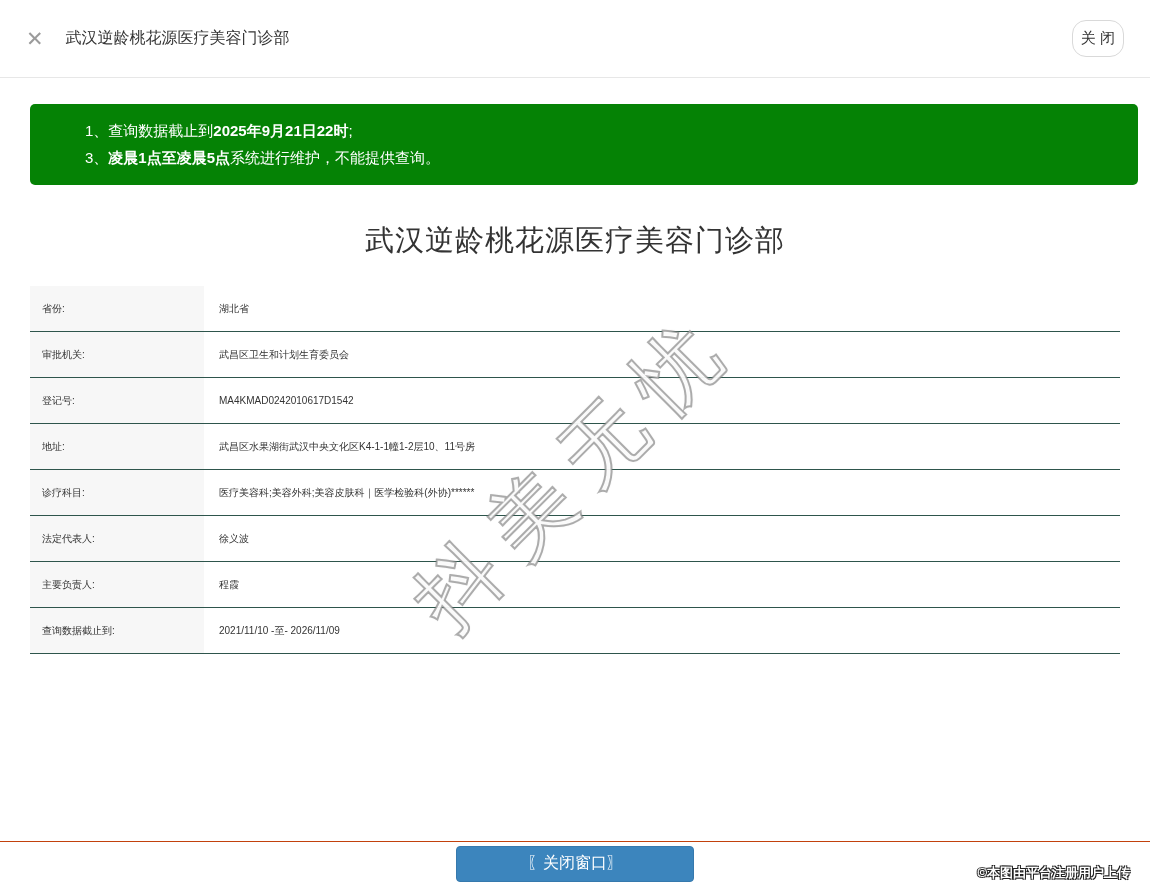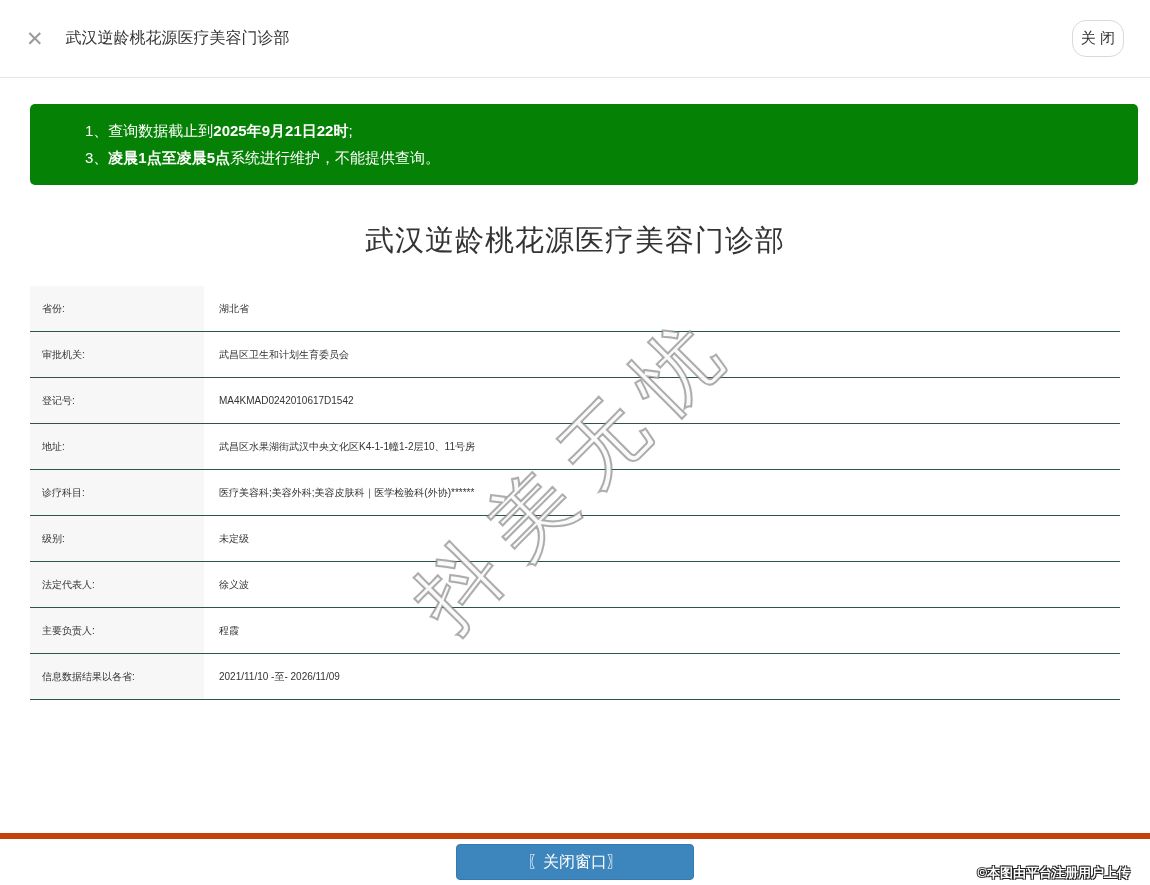--- a/index.html
+++ b/index.html
@@ -96,22 +96,22 @@
     -webkit-text-stroke: 2px rgba(125,125,125,0.6);
     text-shadow: 0 0 2px rgba(120,120,120,0.45);
     pointer-events: none;
     z-index: 5;
   }
 
   
   .modal-footer {
     position: absolute;
     left: 0; right: 0; bottom: 0;
-    height: 52px;
-    border-top: 6px solid #c2410c;
+    height: 44px;
+    border-top: 1px solid #c2410c;
     background: #fff;
     display: flex; align-items: center; justify-content: center;
   }
   .close-window-btn {
     width: 238px; height: 36px;
     background: #3c85bd;
     border: 1px solid #3679ad;
     border-radius: 4px;
     color: #fff;
     font-size: 16px;
@@ -166,33 +166,29 @@
       </div>
       <div class="info-row">
         <div class="info-label">地址:</div>
         <div class="info-value">武昌区水果湖街武汉中央文化区K4-1-1幢1-2层10、11号房</div>
       </div>
       <div class="info-row">
         <div class="info-label">诊疗科目:</div>
         <div class="info-value">医疗美容科;美容外科;美容皮肤科｜医学检验科(外协)******</div>
       </div>
       <div class="info-row">
-        <div class="info-label">级别:</div>
-        <div class="info-value">未定级</div>
-      </div>
-      <div class="info-row">
         <div class="info-label">法定代表人:</div>
         <div class="info-value">徐义波</div>
       </div>
       <div class="info-row">
         <div class="info-label">主要负责人:</div>
         <div class="info-value">程霞</div>
       </div>
       <div class="info-row">
-        <div class="info-label">信息数据结果以各省:</div>
+        <div class="info-label">查询数据截止到:</div>
         <div class="info-value">2021/11/10 -至- 2026/11/09</div>
       </div>
     </div>
 
   <div class="watermark">抖美无忧</div>
 
   <footer class="modal-footer">
     <button class="close-window-btn">〖关闭窗口〗</button>
   </footer>
 

